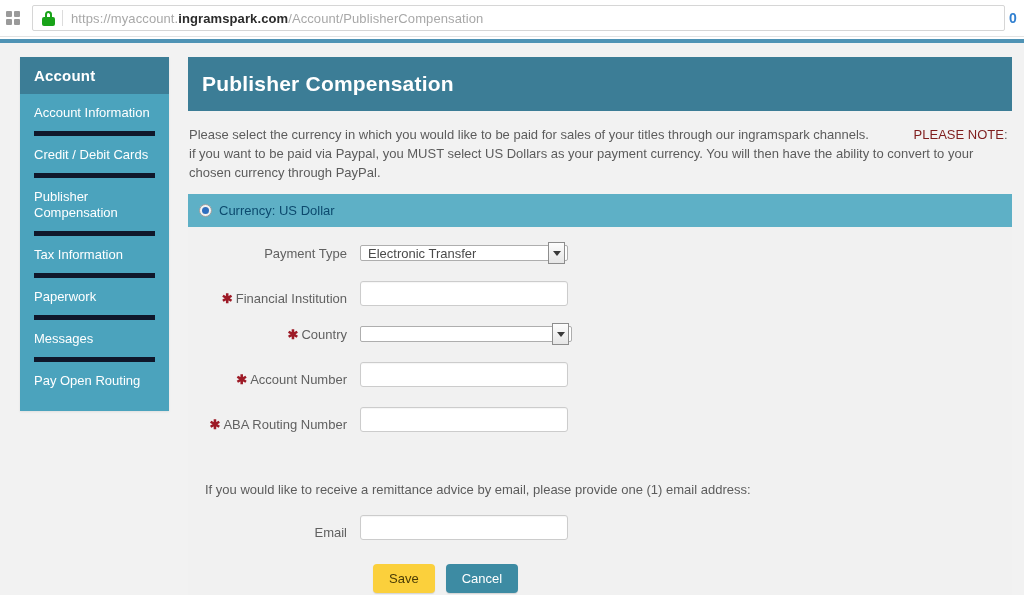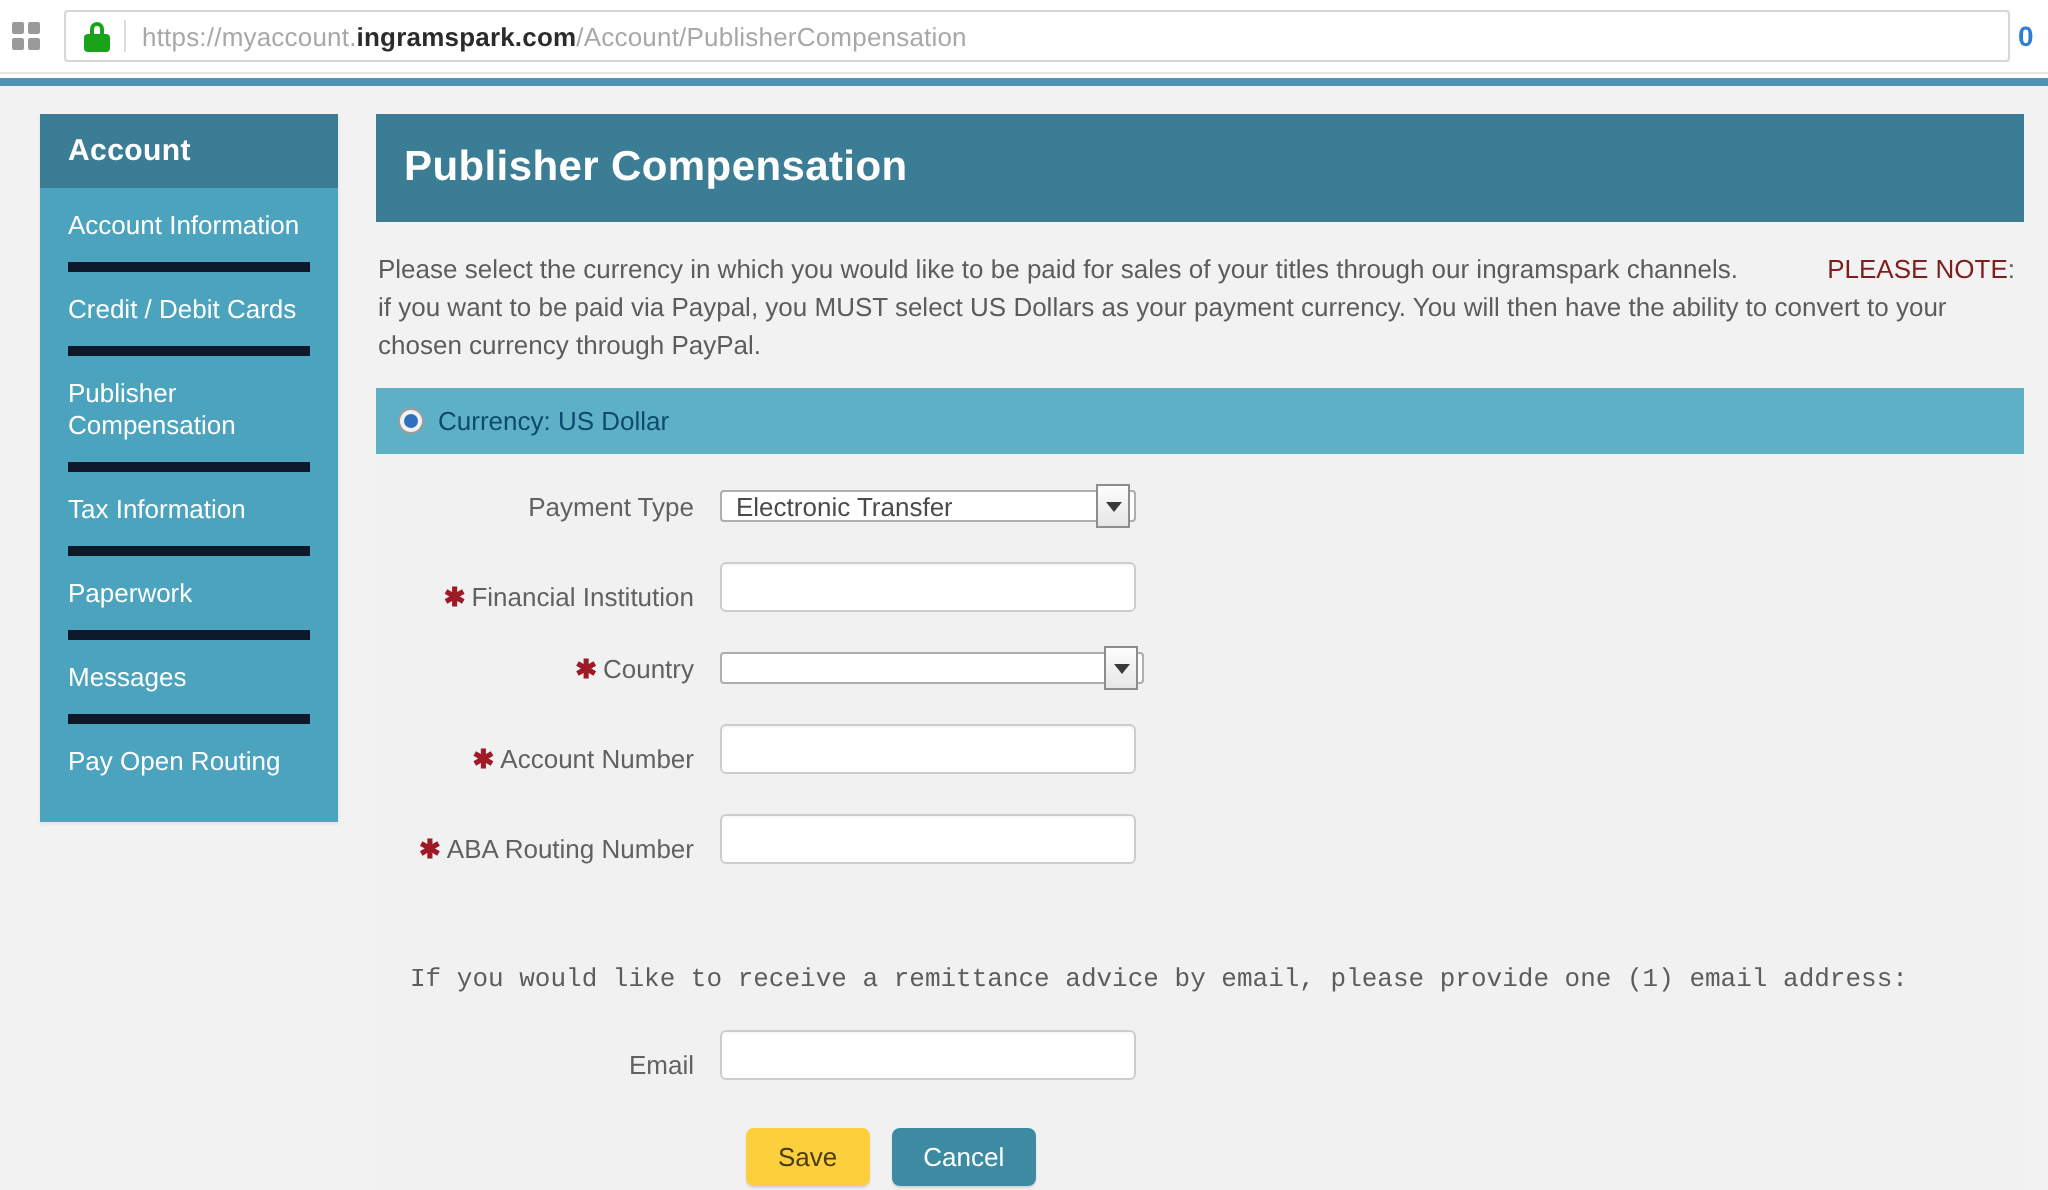--- a/index.html
+++ b/index.html
@@ -279,21 +279,20 @@
     content: "";
     border-left: 4px solid transparent;
     border-right: 4px solid transparent;
     border-top: 5px solid #3a3a3a;
   }
 
   .remit-text {
     font-size: 13px;
     color: #5c5c5c;
     padding: 0 0 18px 17px;
-    font-family: Liberation Mono, monospace;
   }
   .divider-space { height: 30px; }
 
   .btn-row {
     display: flex;
     align-items: center;
     padding-left: 185px;
     margin-top: 24px;
   }
   .btn {

